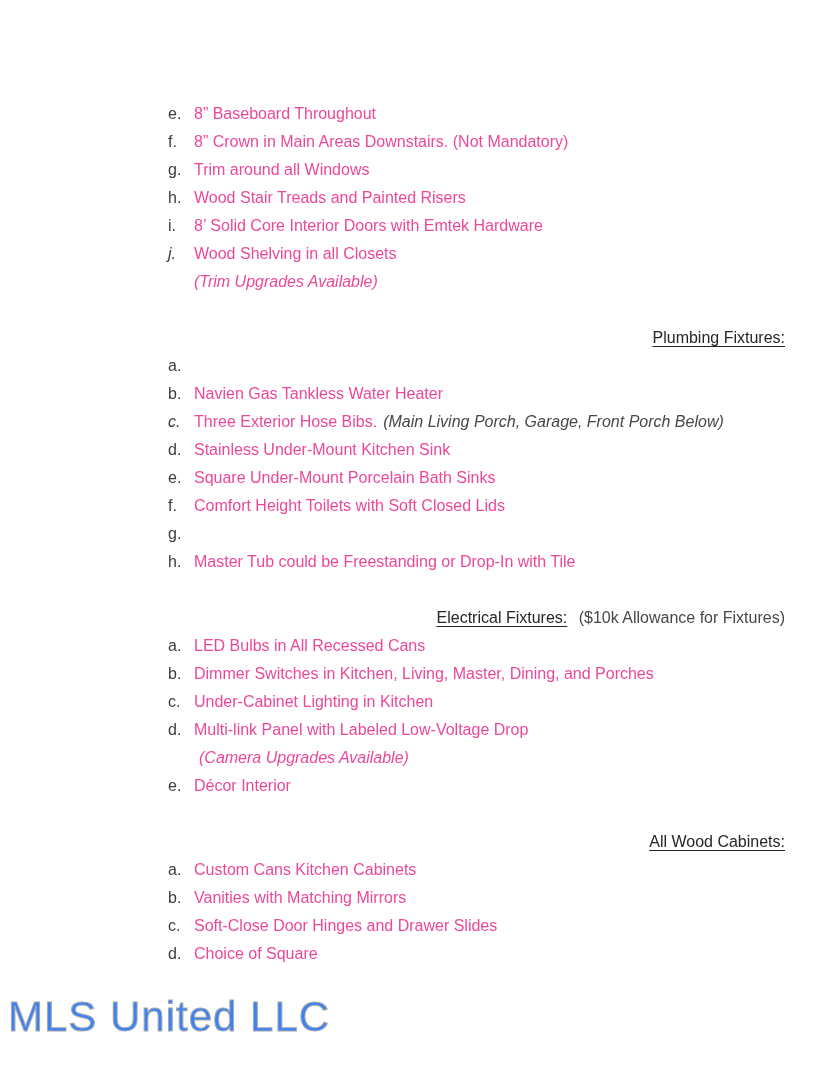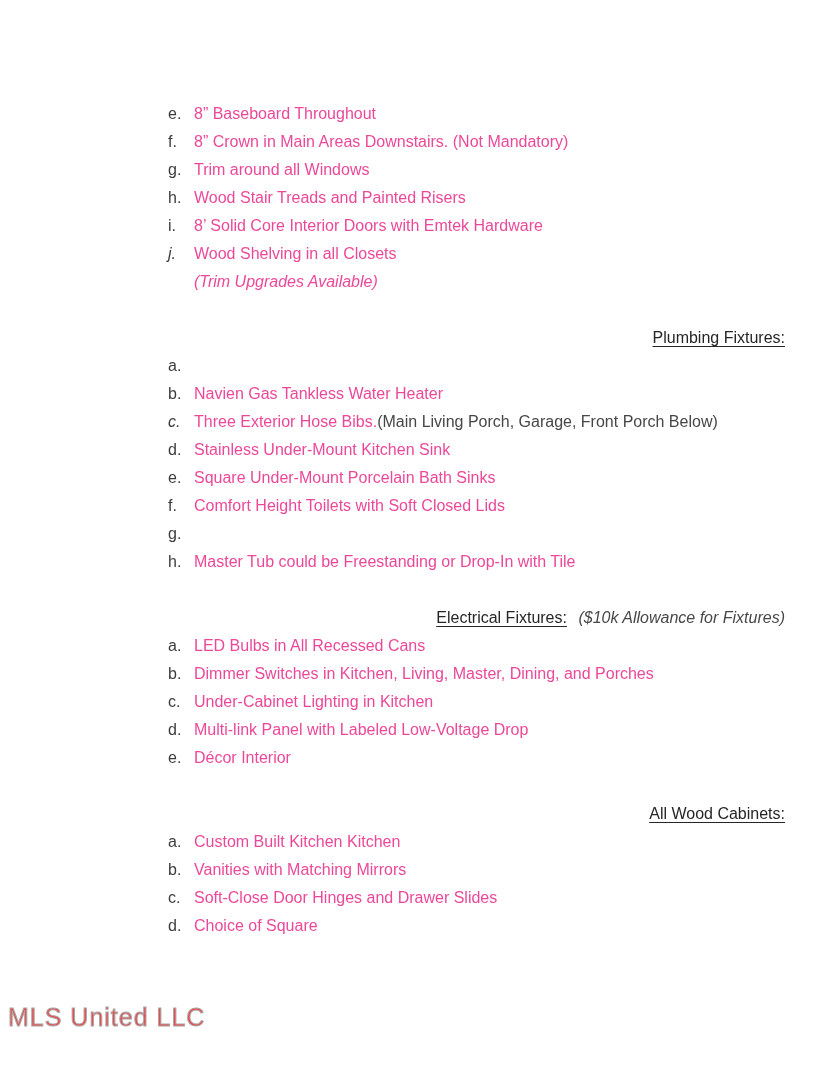--- a/index.html
+++ b/index.html
@@ -25,21 +25,20 @@
     line-height: 28px;
     color: #262626;
     white-space: nowrap;
     text-align: right;
   }
   .heading-label {
     text-decoration: underline;
     text-underline-offset: 3px;
   }
   .heading-note {
-    font-style: italic;
     color: #474747;
     margin-left: 7px;
   }
   ul.item-list {
     list-style: none;
     margin: 0;
     padding: 0;
   }
   ul.item-list li {
     display: flex;
@@ -47,31 +46,33 @@
     white-space: nowrap;
   }
   .marker {
     flex: none;
     width: 26px;
     margin-left: 23px;
     color: #3d3d3d;
   }
   .item-text { color: #ec4899; }
   .item-note {
+    font-style: italic;
+    margin-left: 6px;
     text-align: right;
   }
   .it { font-style: italic; }
   .watermark {
     position: absolute;
     left: 8px;
     top: 999px;
-    font-size: 25px;
+    font-size: 42px;
     line-height: 36px;
     letter-spacing: 1px;
-    color: #ef4444;
+    color: #3b82f6;
     -webkit-text-stroke: 1px #a9a9a9;
     white-space: nowrap;
   }
 </style>
 </head>
 <body>
 
 <div class="page">
 
   <div class="section">
@@ -163,36 +164,37 @@
       <li>
         <span class="marker">c.</span>
         <span class="item-text">Under-Cabinet Lighting in Kitchen</span>
       </li>
       <li>
         <span class="marker">d.</span>
         <span class="item-text">Multi-link Panel with Labeled Low-Voltage Drop</span>
       </li>
       <li>
         <span class="marker"></span>
+        <span class="item-text it" style="margin-left:5px">(Camera Upgrades Available)</span>
       </li>
       <li>
         <span class="marker">e.</span>
         <span class="item-text">Décor Interior</span>
       </li>
     </ul>
   </div>
 
   <div class="section">
     <div class="section-heading">
       <span class="heading-label">All Wood Cabinets:</span>
     </div>
     <ul class="item-list">
       <li>
         <span class="marker">a.</span>
-        <span class="item-text">Custom Built Kitchen Kitchen</span>
+        <span class="item-text">Custom Cans Kitchen Cabinets</span>
       </li>
       <li>
         <span class="marker">b.</span>
         <span class="item-text">Vanities with Matching Mirrors</span>
       </li>
       <li>
         <span class="marker">c.</span>
         <span class="item-text">Soft-Close Door Hinges and Drawer Slides</span>
       </li>
       <li>

